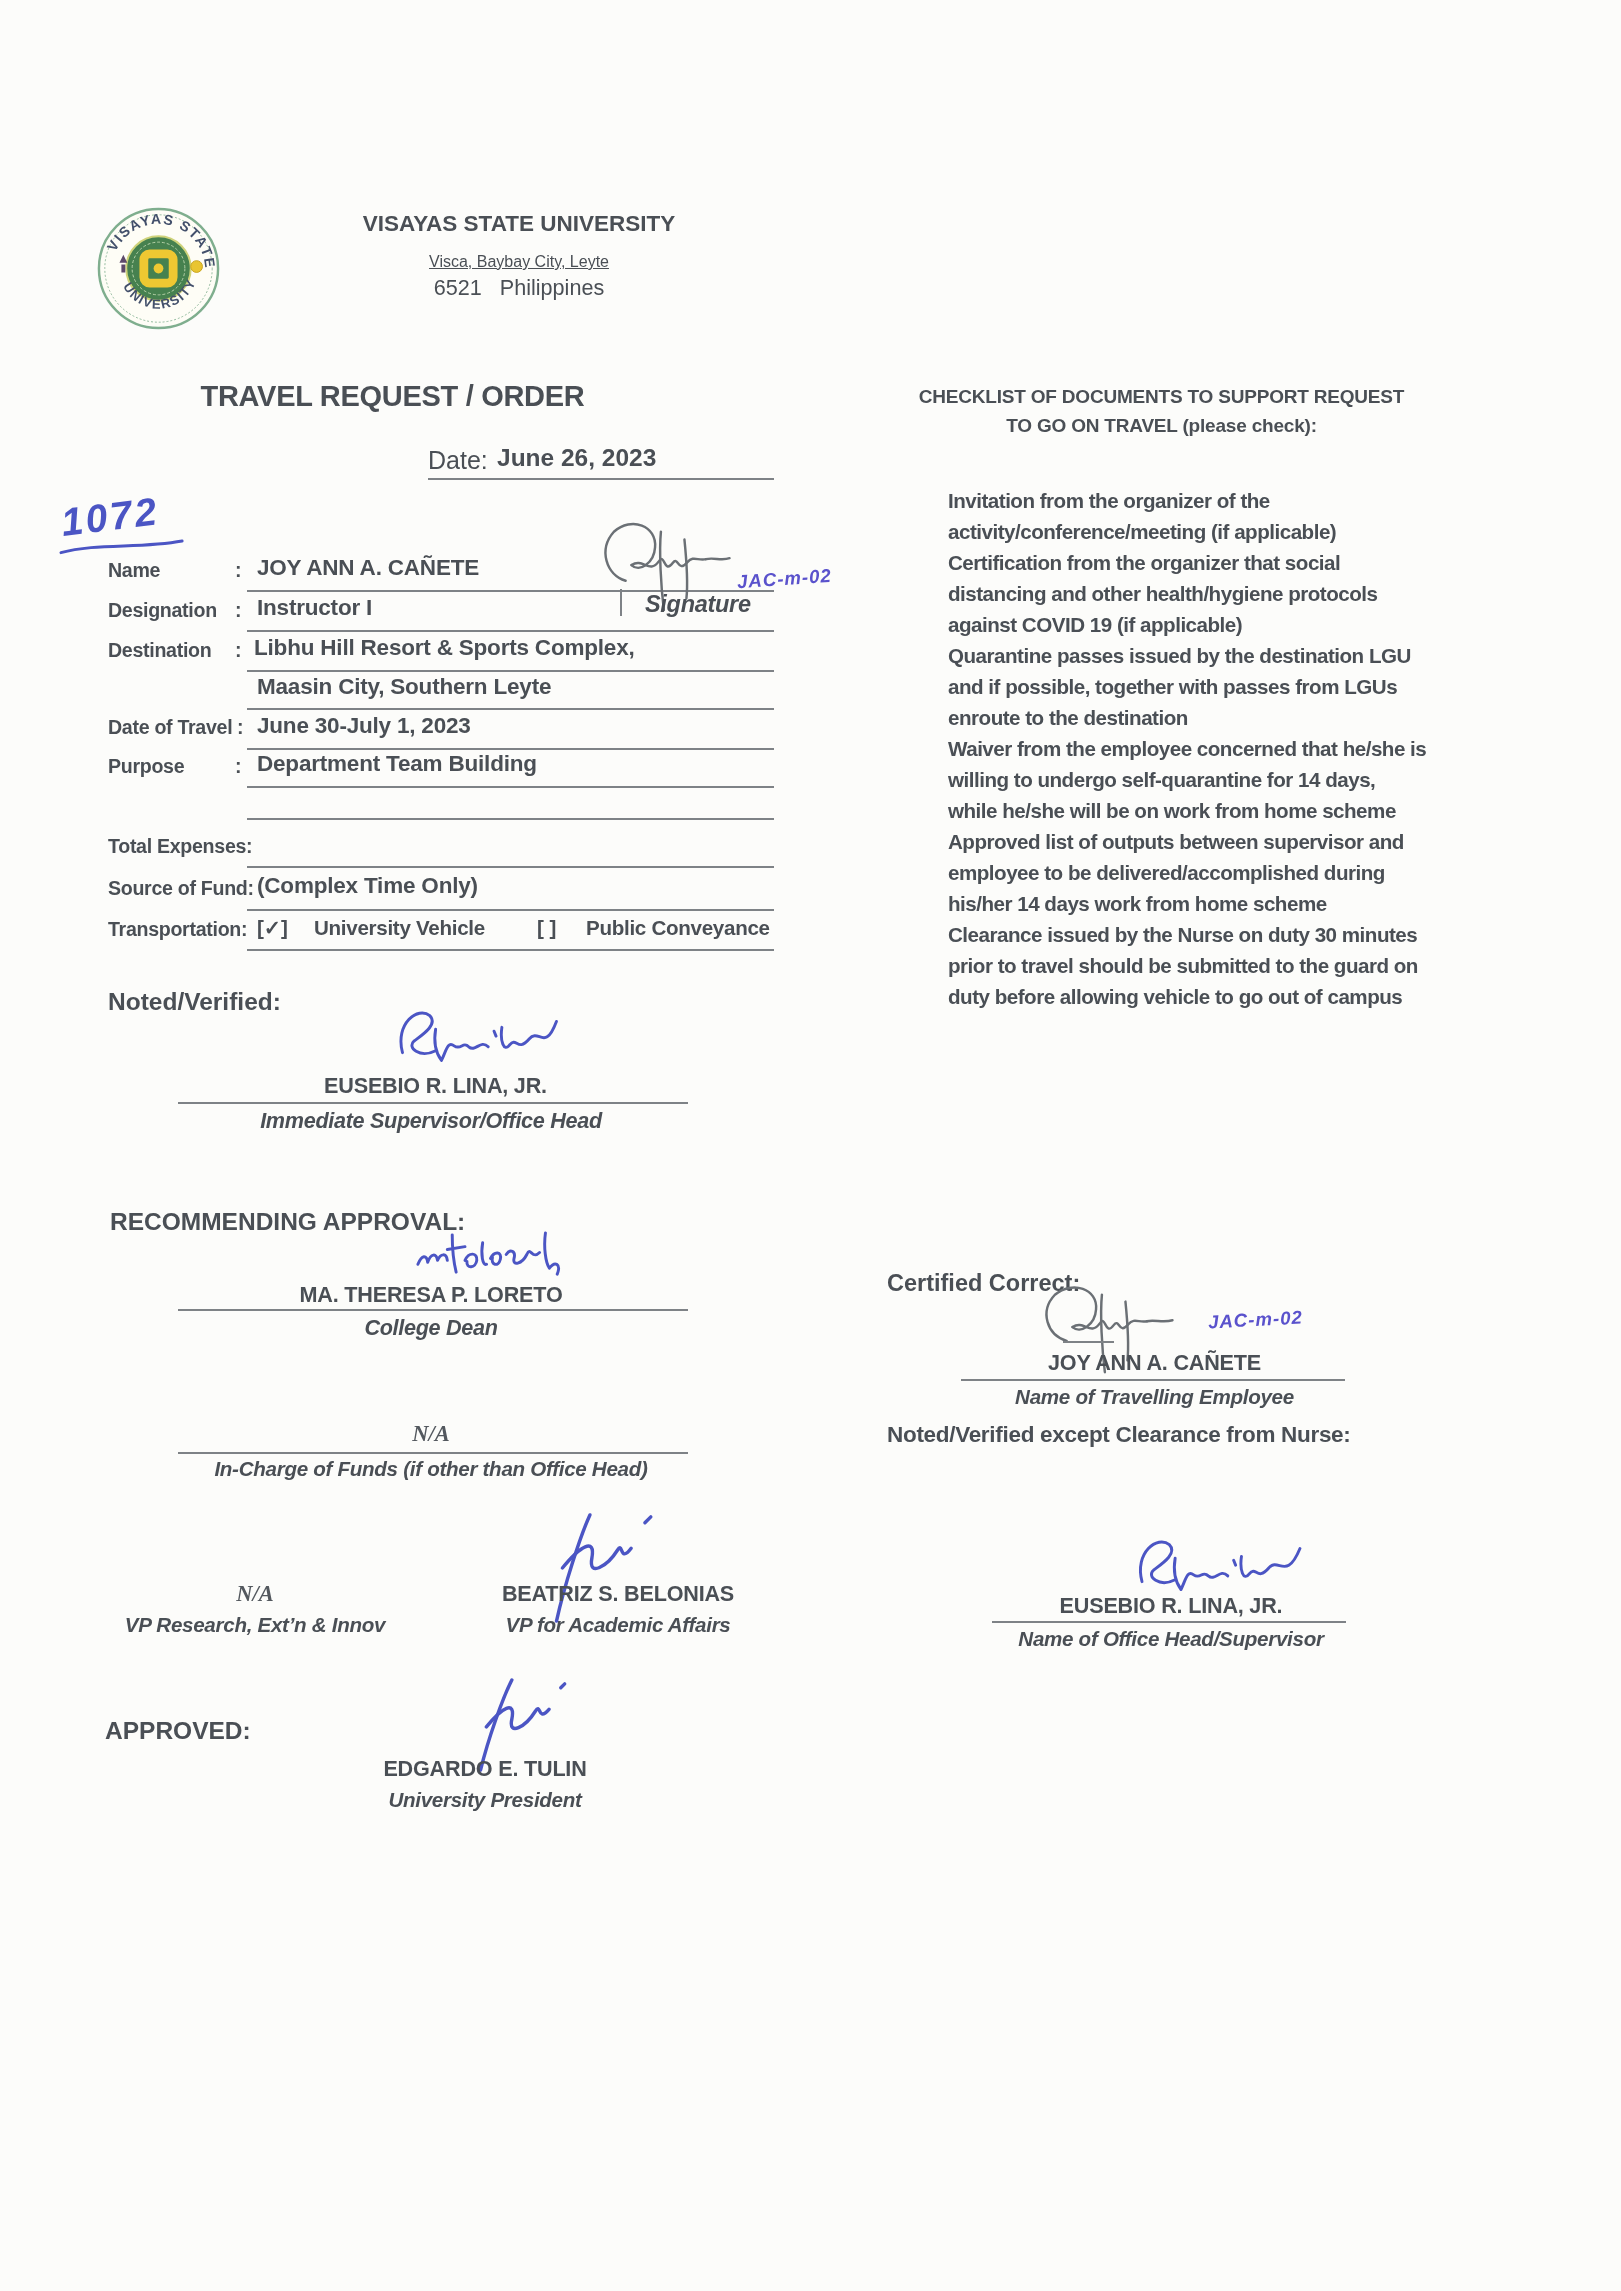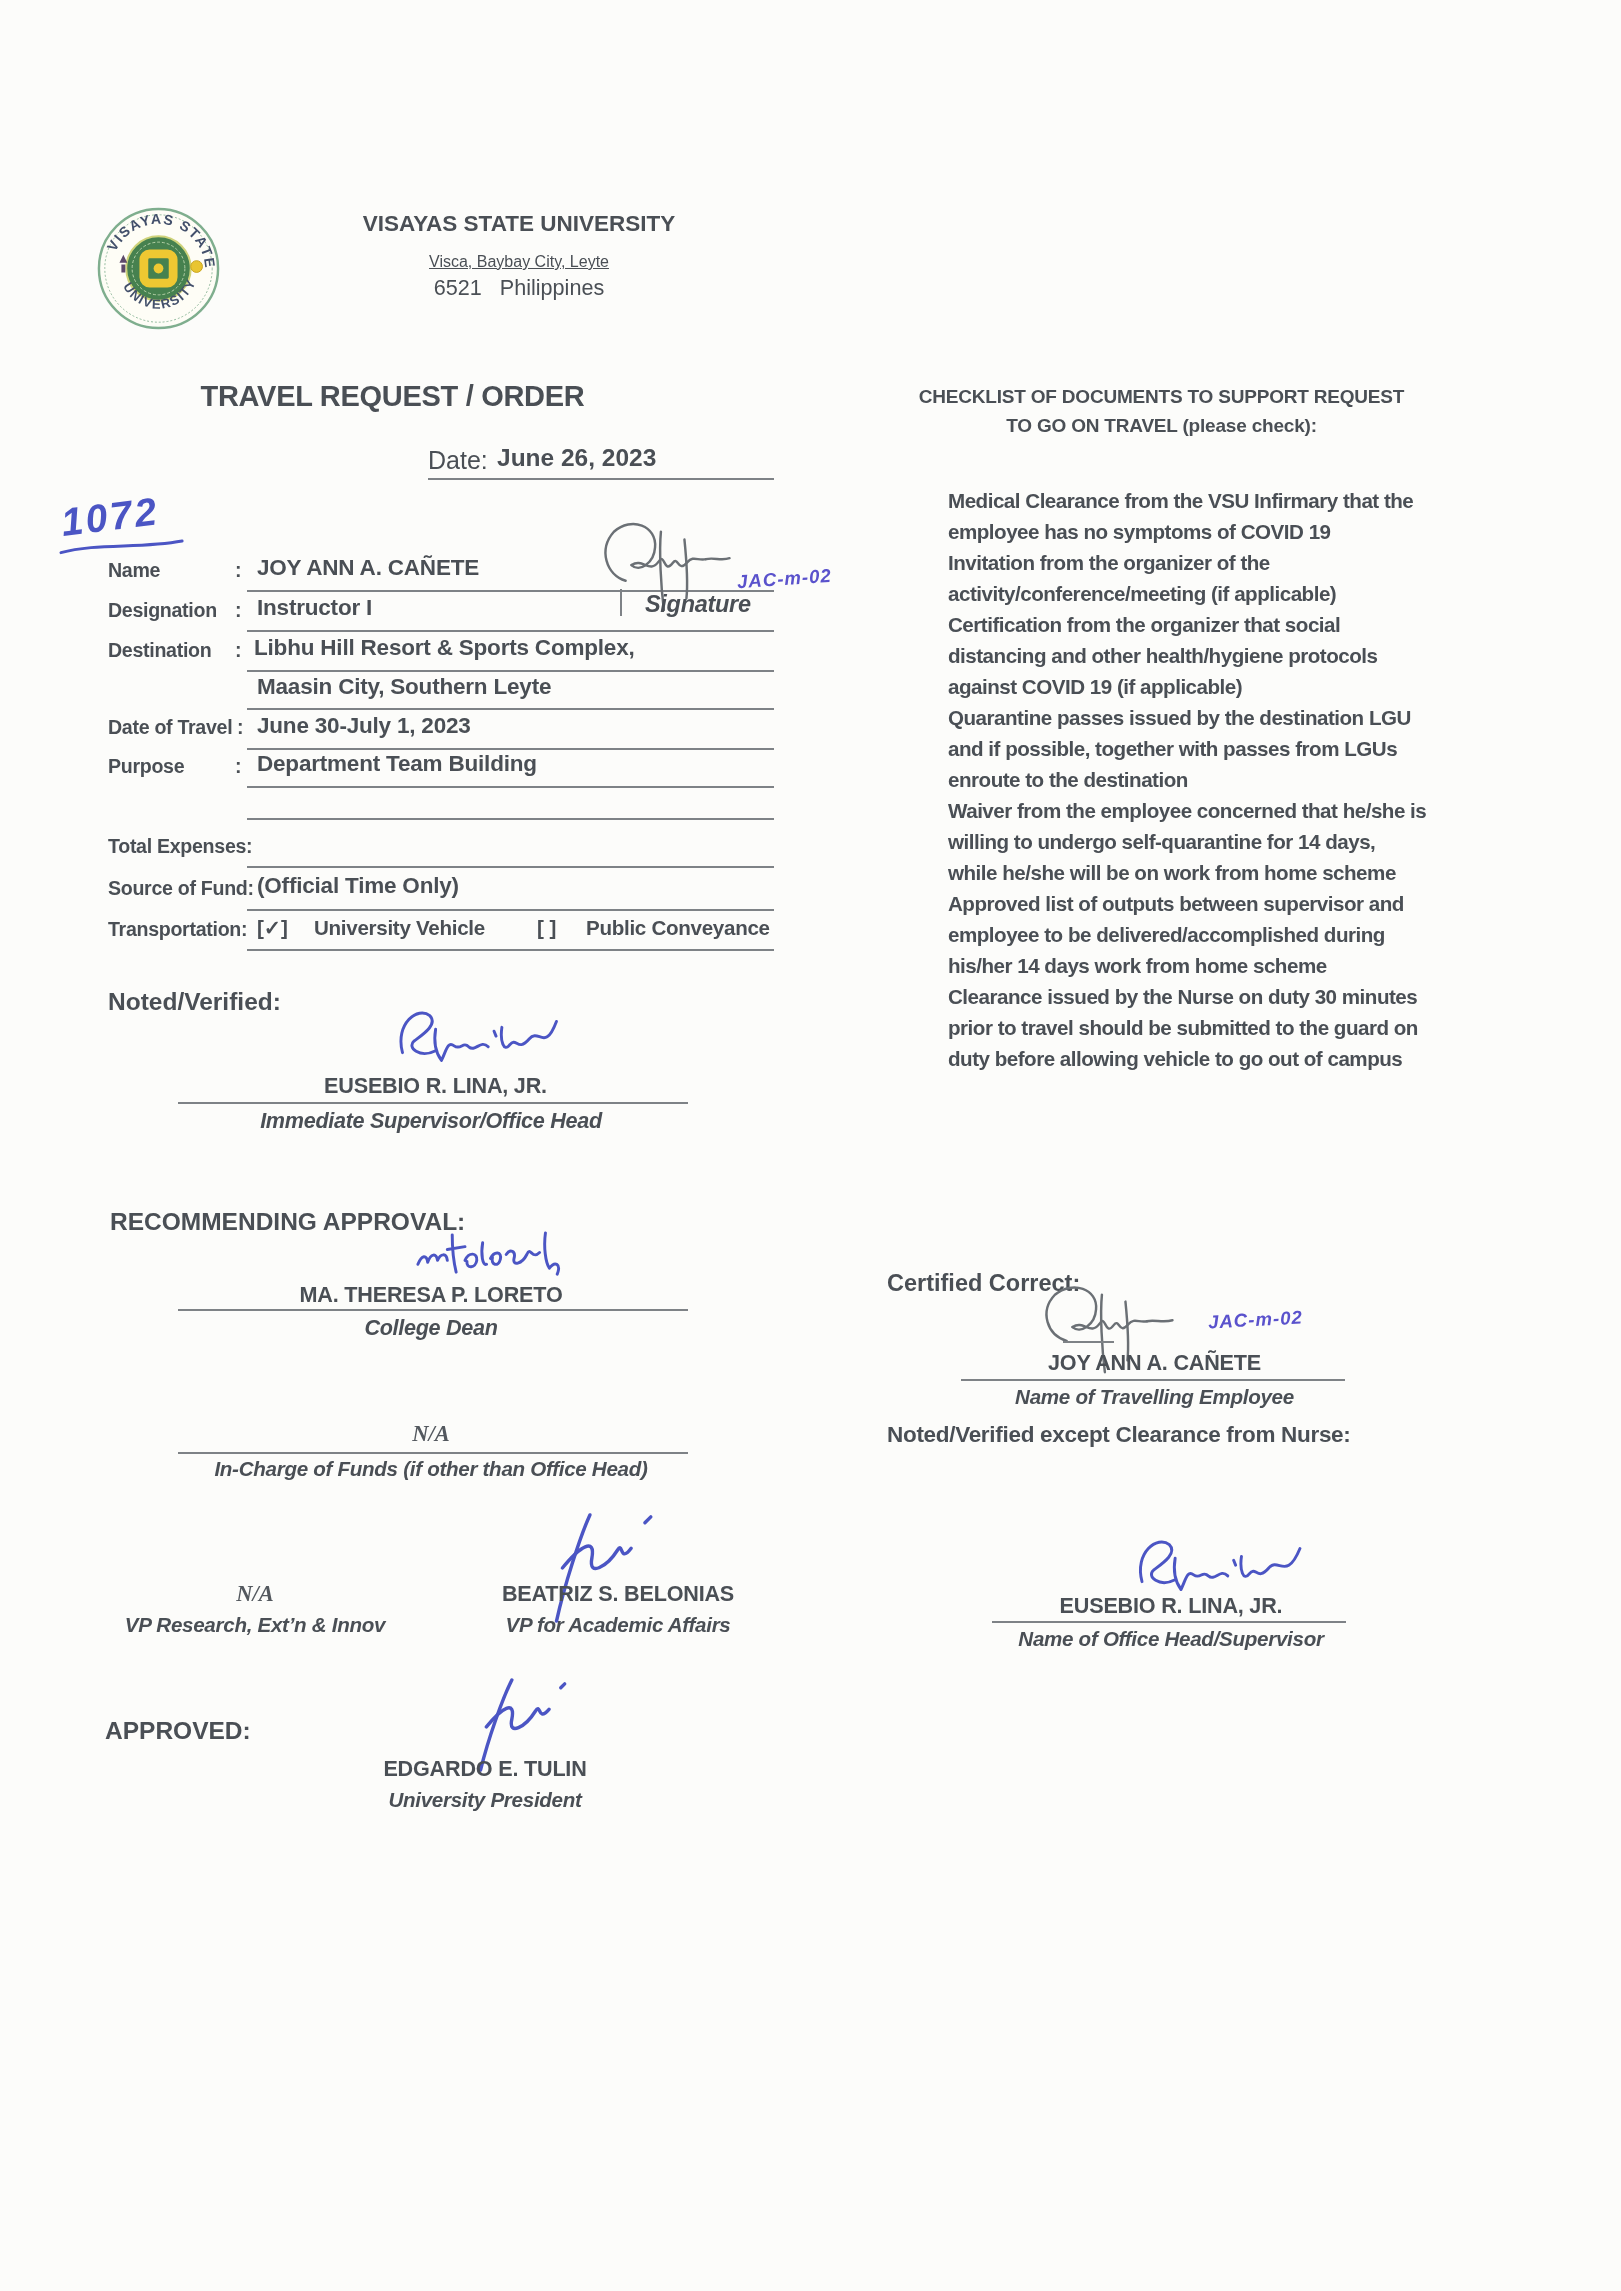--- a/index.html
+++ b/index.html
@@ -107,21 +107,21 @@
   </svg>
   <span class="abs annot" style="left:737px;top:568px;transform:rotate(-4deg);">JAC-m-02</span>
   <div class="vline" style="left:620px;top:589px;height:27.4px;"></div>
   <span class="abs role" style="left:645px;top:591px;font-size:23.5px;">Signature</span>
 
   <div class="line" style="left:247px;top:818px;width:527px;"></div>
   <span class="abs lbl" style="left:108px;top:835px;">Total Expenses:</span>
   <div class="line" style="left:247px;top:866px;width:527px;"></div>
 
   <span class="abs lbl" style="left:108px;top:877px;">Source of Fund:</span>
-  <span class="abs val" style="left:257px;top:873px;">(Official Time Only)</span>
+  <span class="abs val" style="left:257px;top:873px;">(Complex Time Only)</span>
   <div class="line" style="left:247px;top:909px;width:527px;"></div>
 
   <span class="abs lbl" style="left:108px;top:918px;">Transportation:</span>
   <span class="abs b" style="left:257px;top:916px;font-size:20.6px;">[✓]</span>
   <span class="abs b" style="left:314px;top:916px;font-size:20.6px;letter-spacing:-0.3px;">University Vehicle</span>
   <span class="abs b" style="left:537px;top:916px;font-size:20.6px;">[ ]</span>
   <span class="abs b" style="left:586px;top:916px;font-size:20.6px;letter-spacing:-0.3px;">Public Conveyance</span>
   <div class="line" style="left:247px;top:949px;width:527px;"></div>
 
   <div class="abs b" style="left:108px;top:988px;font-size:24.5px;">Noted/Verified:</div>
@@ -169,22 +169,21 @@
     <path d="M104,14 L108,10" stroke-width="3.5"></path>
   </svg>
   <div class="abs ctr name-cap" style="left:328px;top:1756px;width:314px;">EDGARDO E. TULIN</div>
   <div class="abs ctr role" style="left:328px;top:1788px;width:314px;font-size:20.6px;">University President</div>
 
   <div class="abs ctr b" style="left:902px;top:382px;width:519px;font-size:19px;letter-spacing:-0.2px;line-height:29px;">
     <div>CHECKLIST OF DOCUMENTS TO SUPPORT REQUEST</div>
     <div>TO GO ON TRAVEL (please check):</div>
   </div>
 
-  <div class="abs check-items" style="left:948px;top:485px;width:490px;"><div class="check-item">Medical Clearance from the VSU Infirmary that the
-employee has no symptoms of COVID 19</div><div class="check-item">Invitation from the organizer of the
+  <div class="abs check-items" style="left:948px;top:485px;width:490px;"><div class="check-item">Invitation from the organizer of the
 activity/conference/meeting (if applicable)</div><div class="check-item">Certification from the organizer that social
 distancing and other health/hygiene protocols
 against COVID 19 (if applicable)</div><div class="check-item">Quarantine passes issued by the destination LGU
 and if possible, together with passes from LGUs
 enroute to the destination</div><div class="check-item">Waiver from the employee concerned that he/she is
 willing to undergo self-quarantine for 14 days,
 while he/she will be on work from home scheme</div><div class="check-item">Approved list of outputs between supervisor and
 employee to be delivered/accomplished during
 his/her 14 days work from home scheme</div><div class="check-item">Clearance issued by the Nurse on duty 30 minutes
 prior to travel should be submitted to the guard on

